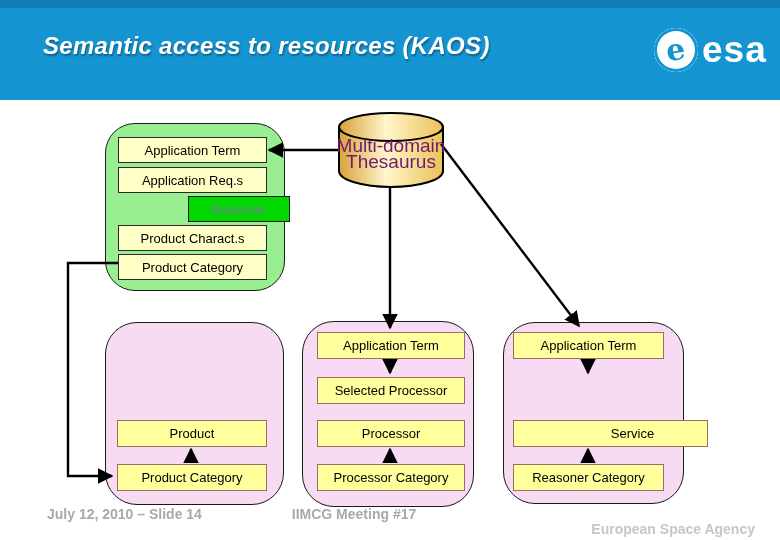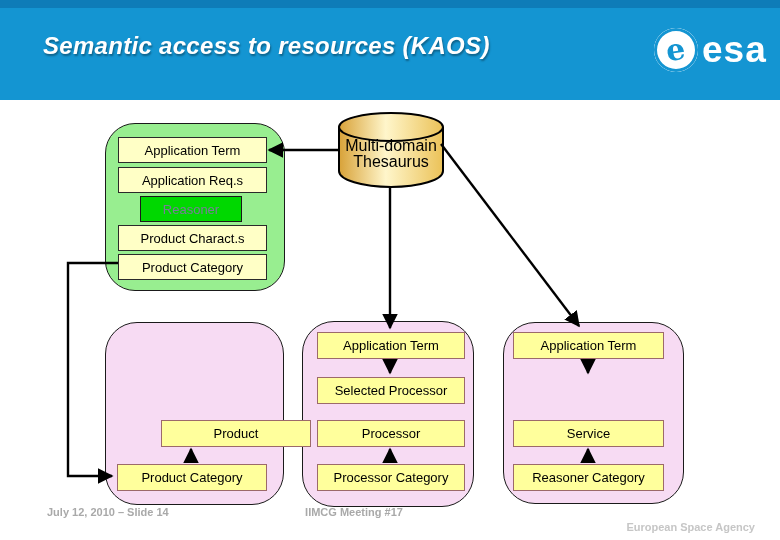--- a/index.html
+++ b/index.html
@@ -23,29 +23,29 @@
   .group.green{left:105px;top:123px;width:178px;height:166px;border-radius:30px;background:#98EE90;}
   .group.pink{background:#F7DBF3;border-radius:32px;}
   #g-product{left:105px;top:322px;width:177px;height:181px;}
   #g-processor{left:302px;top:321px;width:170px;height:184px;}
   #g-service{left:503px;top:322px;width:179px;height:180px;}
   
   .node{position:absolute;display:flex;align-items:center;justify-content:center;
         font-size:13px;color:#000;z-index:4;white-space:nowrap;}
   .ybox{background:#FFFFC6;border:1px solid #2a2a2a;}
   .ybox2{background:#FFFF9C;border:1px solid #9C6A6A;}
-  .reasoner{background:#00D800;border:1px solid #1a1a1a;color:#7B7B9B;}
+  .reasoner{background:#00D800;border:1px solid #1a1a1a;color:#7B7B9B;margin-left:48px;}
   
   .cylinder{position:absolute;left:336px;top:110px;width:110px;height:80px;z-index:2;}
   .cyl-label{position:absolute;left:336px;top:138px;width:110px;text-align:center;z-index:4;
-             color:#000000;font-size:16px;line-height:16px;}
+             color:#701a75;font-size:19px;line-height:16px;}
   
   .edges{position:absolute;left:0;top:0;width:780px;height:540px;z-index:3;pointer-events:none;}
   
-  .footer{position:absolute;left:0;top:506px;width:780px;height:20px;font-size:11px;font-weight:bold;}
+  .footer{position:absolute;left:0;top:506px;width:780px;height:20px;font-size:14px;font-weight:bold;}
   .footer .fl{position:absolute;left:47px;color:#A9A9A9;}
   .footer .fc{position:absolute;left:0;width:676px;text-align:center;color:#A9A9A9;padding-left:16px;}
   .footer .fr{position:absolute;right:25px;color:#C6C6C6;margin-top:15px;}
 </style>
 </head>
 <body>
 
 <div class="slide">
 
   <div class="header">
@@ -98,30 +98,30 @@
     <line x1="588" y1="463" x2="588" y2="449" stroke="#000" stroke-width="2.4" marker-end="url(#arr)"></line>
     <line x1="191" y1="463" x2="191" y2="449" stroke="#000" stroke-width="2.4" marker-end="url(#arr)"></line>
   </svg>
 
   <div class="node ybox" style="left:118px;top:137px;width:147px;height:24px;">Application Term</div>
   <div class="node ybox" style="left:118px;top:167px;width:147px;height:24px;">Application Req.s</div>
   <div class="node reasoner" style="left:140px;top:196px;width:100px;height:24px;">Reasoner</div>
   <div class="node ybox" style="left:118px;top:225px;width:147px;height:24px;">Product Charact.s</div>
   <div class="node ybox" style="left:118px;top:254px;width:147px;height:24px;">Product Category</div>
 
-  <div class="node ybox2" style="left:117px;top:420px;width:148px;height:25px;margin-left:44px;">Product</div>
+  <div class="node ybox2" style="left:117px;top:420px;width:148px;height:25px;">Product</div>
   <div class="node ybox2" style="left:117px;top:464px;width:148px;height:25px;">Product Category</div>
 
   <div class="node ybox2" style="left:317px;top:332px;width:146px;height:25px;">Application Term</div>
   <div class="node ybox2" style="left:317px;top:420px;width:146px;height:25px;">Processor</div>
   <div class="node ybox2" style="left:317px;top:377px;width:146px;height:25px;">Selected Processor</div>
   <div class="node ybox2" style="left:317px;top:464px;width:146px;height:25px;">Processor Category</div>
 
   <div class="node ybox2" style="left:513px;top:332px;width:149px;height:25px;">Application Term</div>
-  <div class="node ybox2" style="left:513px;top:420px;width:149px;height:25px;">Service</div>
+  <div class="node ybox2" style="left:513px;top:420px;width:149px;height:25px;padding-left:44px;">Service</div>
   <div class="node ybox2" style="left:513px;top:464px;width:149px;height:25px;">Reasoner Category</div>
 
   <div class="footer">
     <span class="fl">July 12, 2010 – Slide 14</span>
     <span class="fc">IIMCG Meeting #17</span>
     <span class="fr">European Space Agency</span>
   </div>
 
 </div>
 

